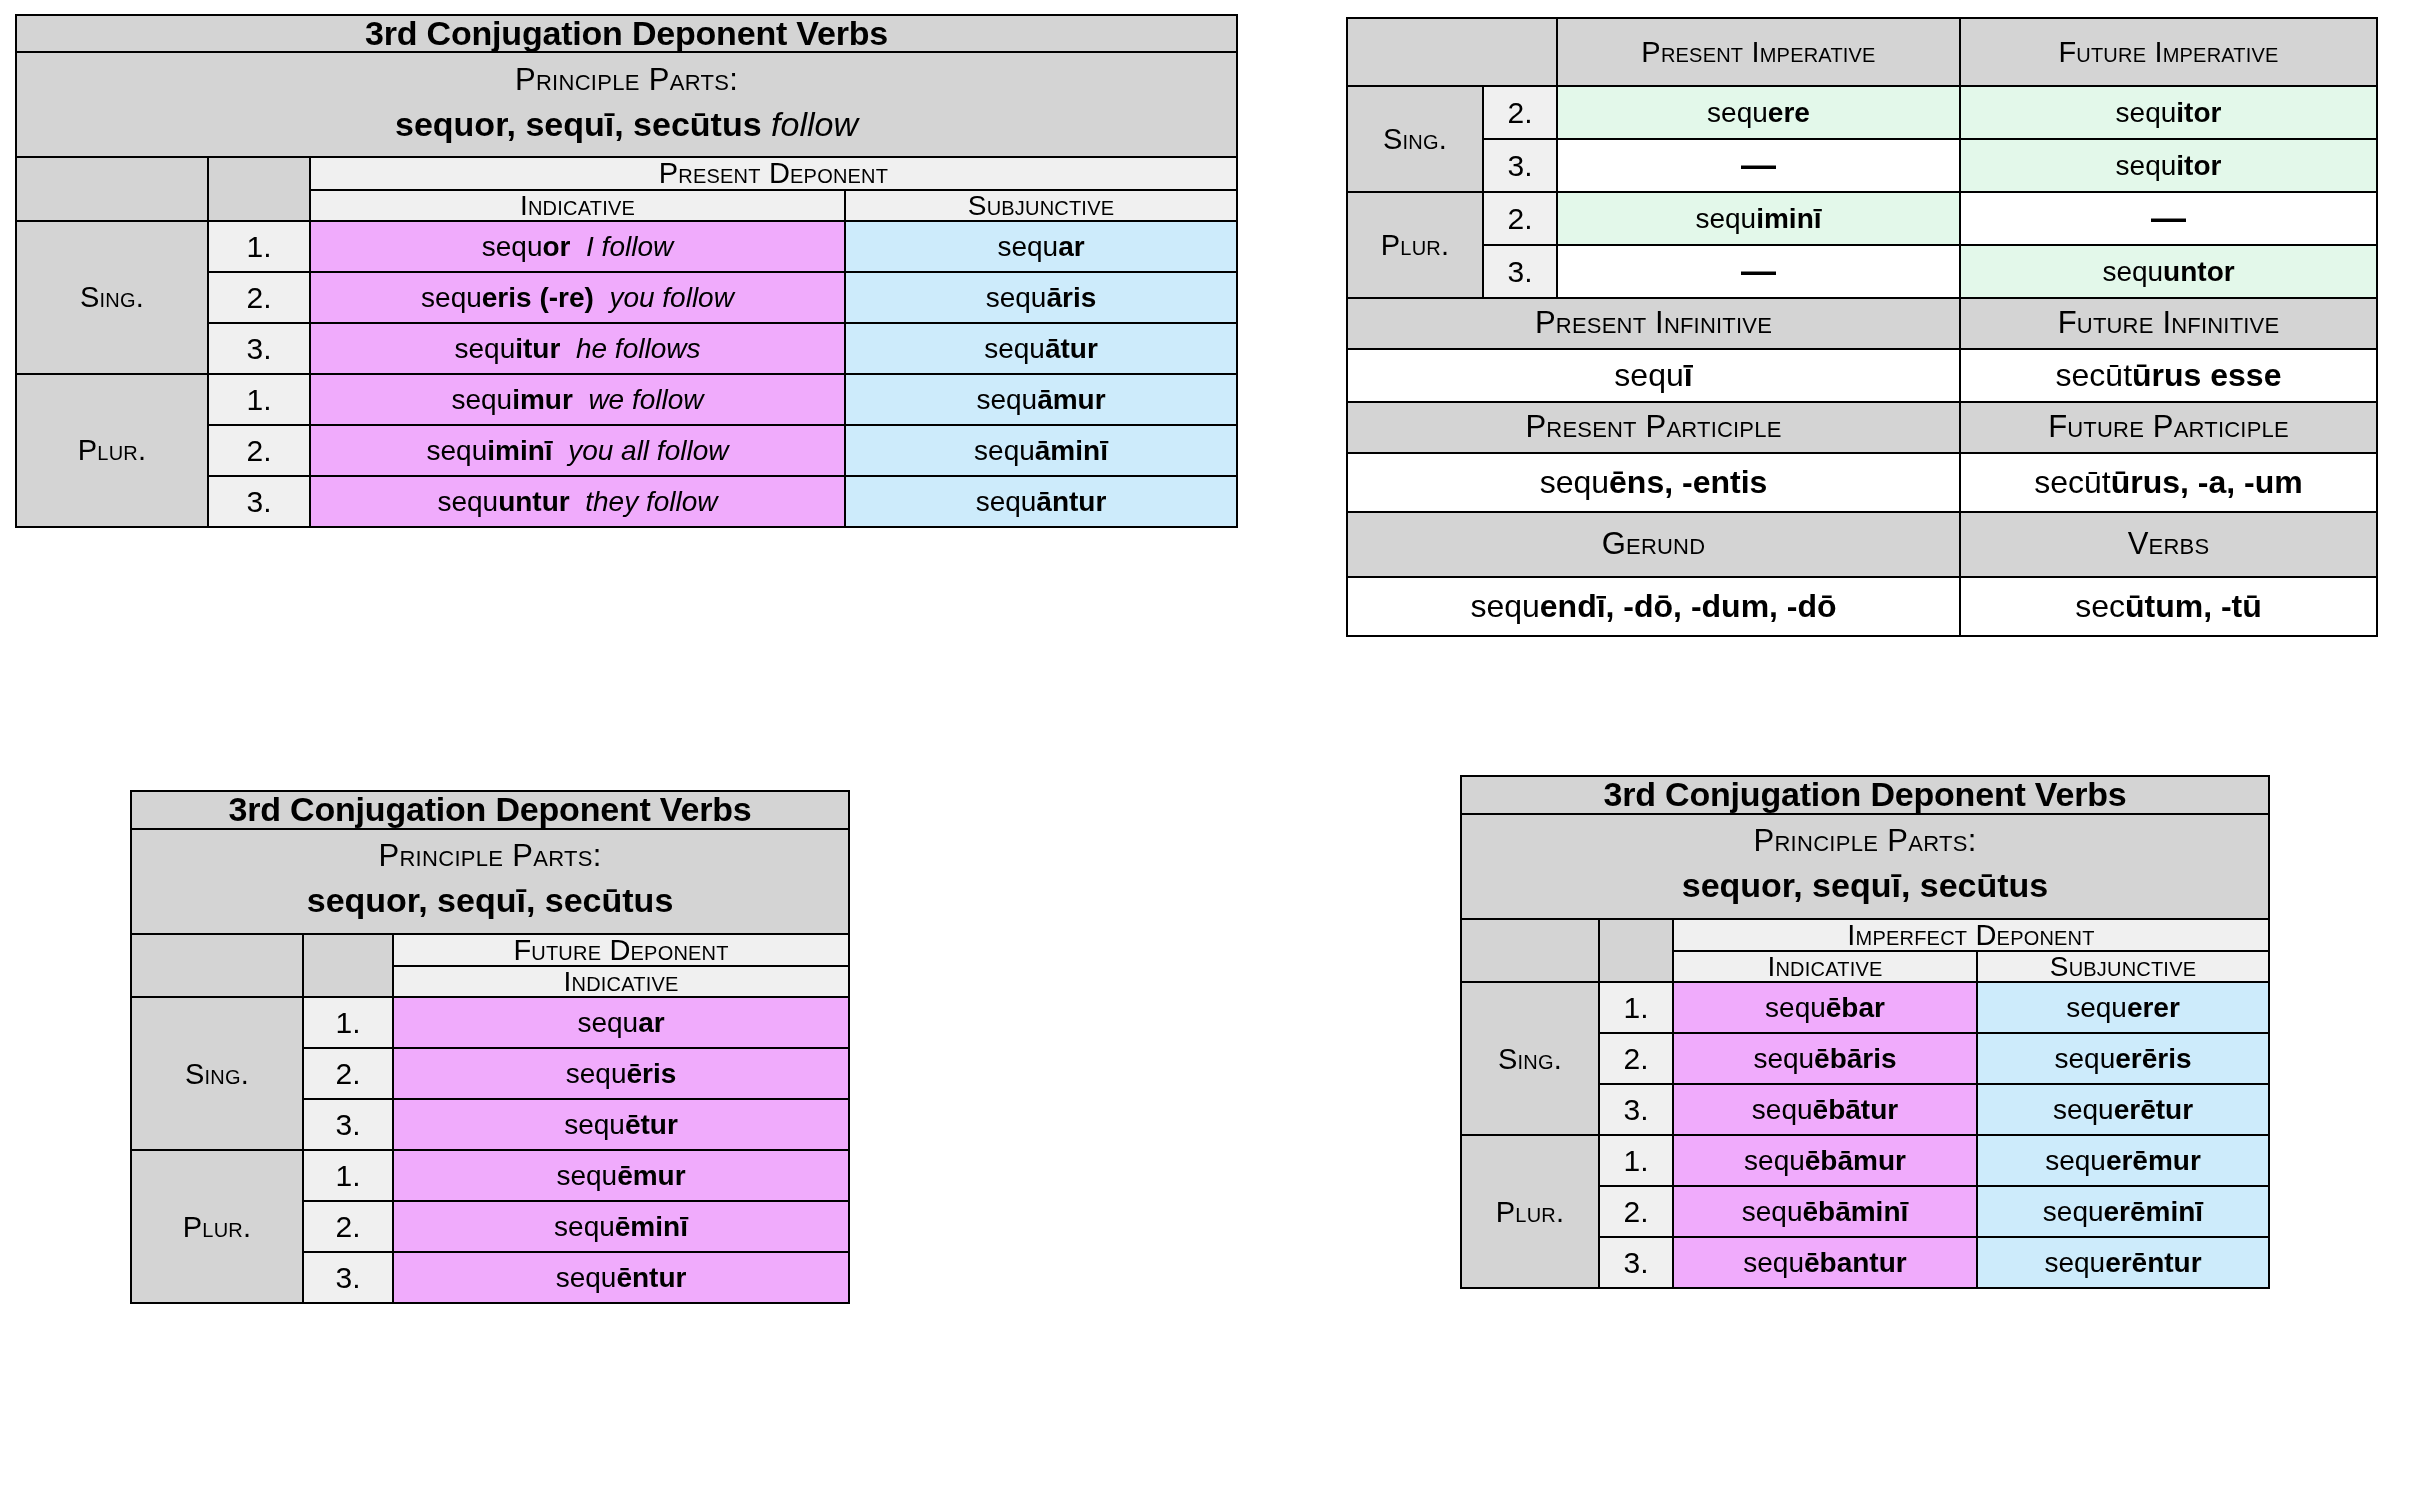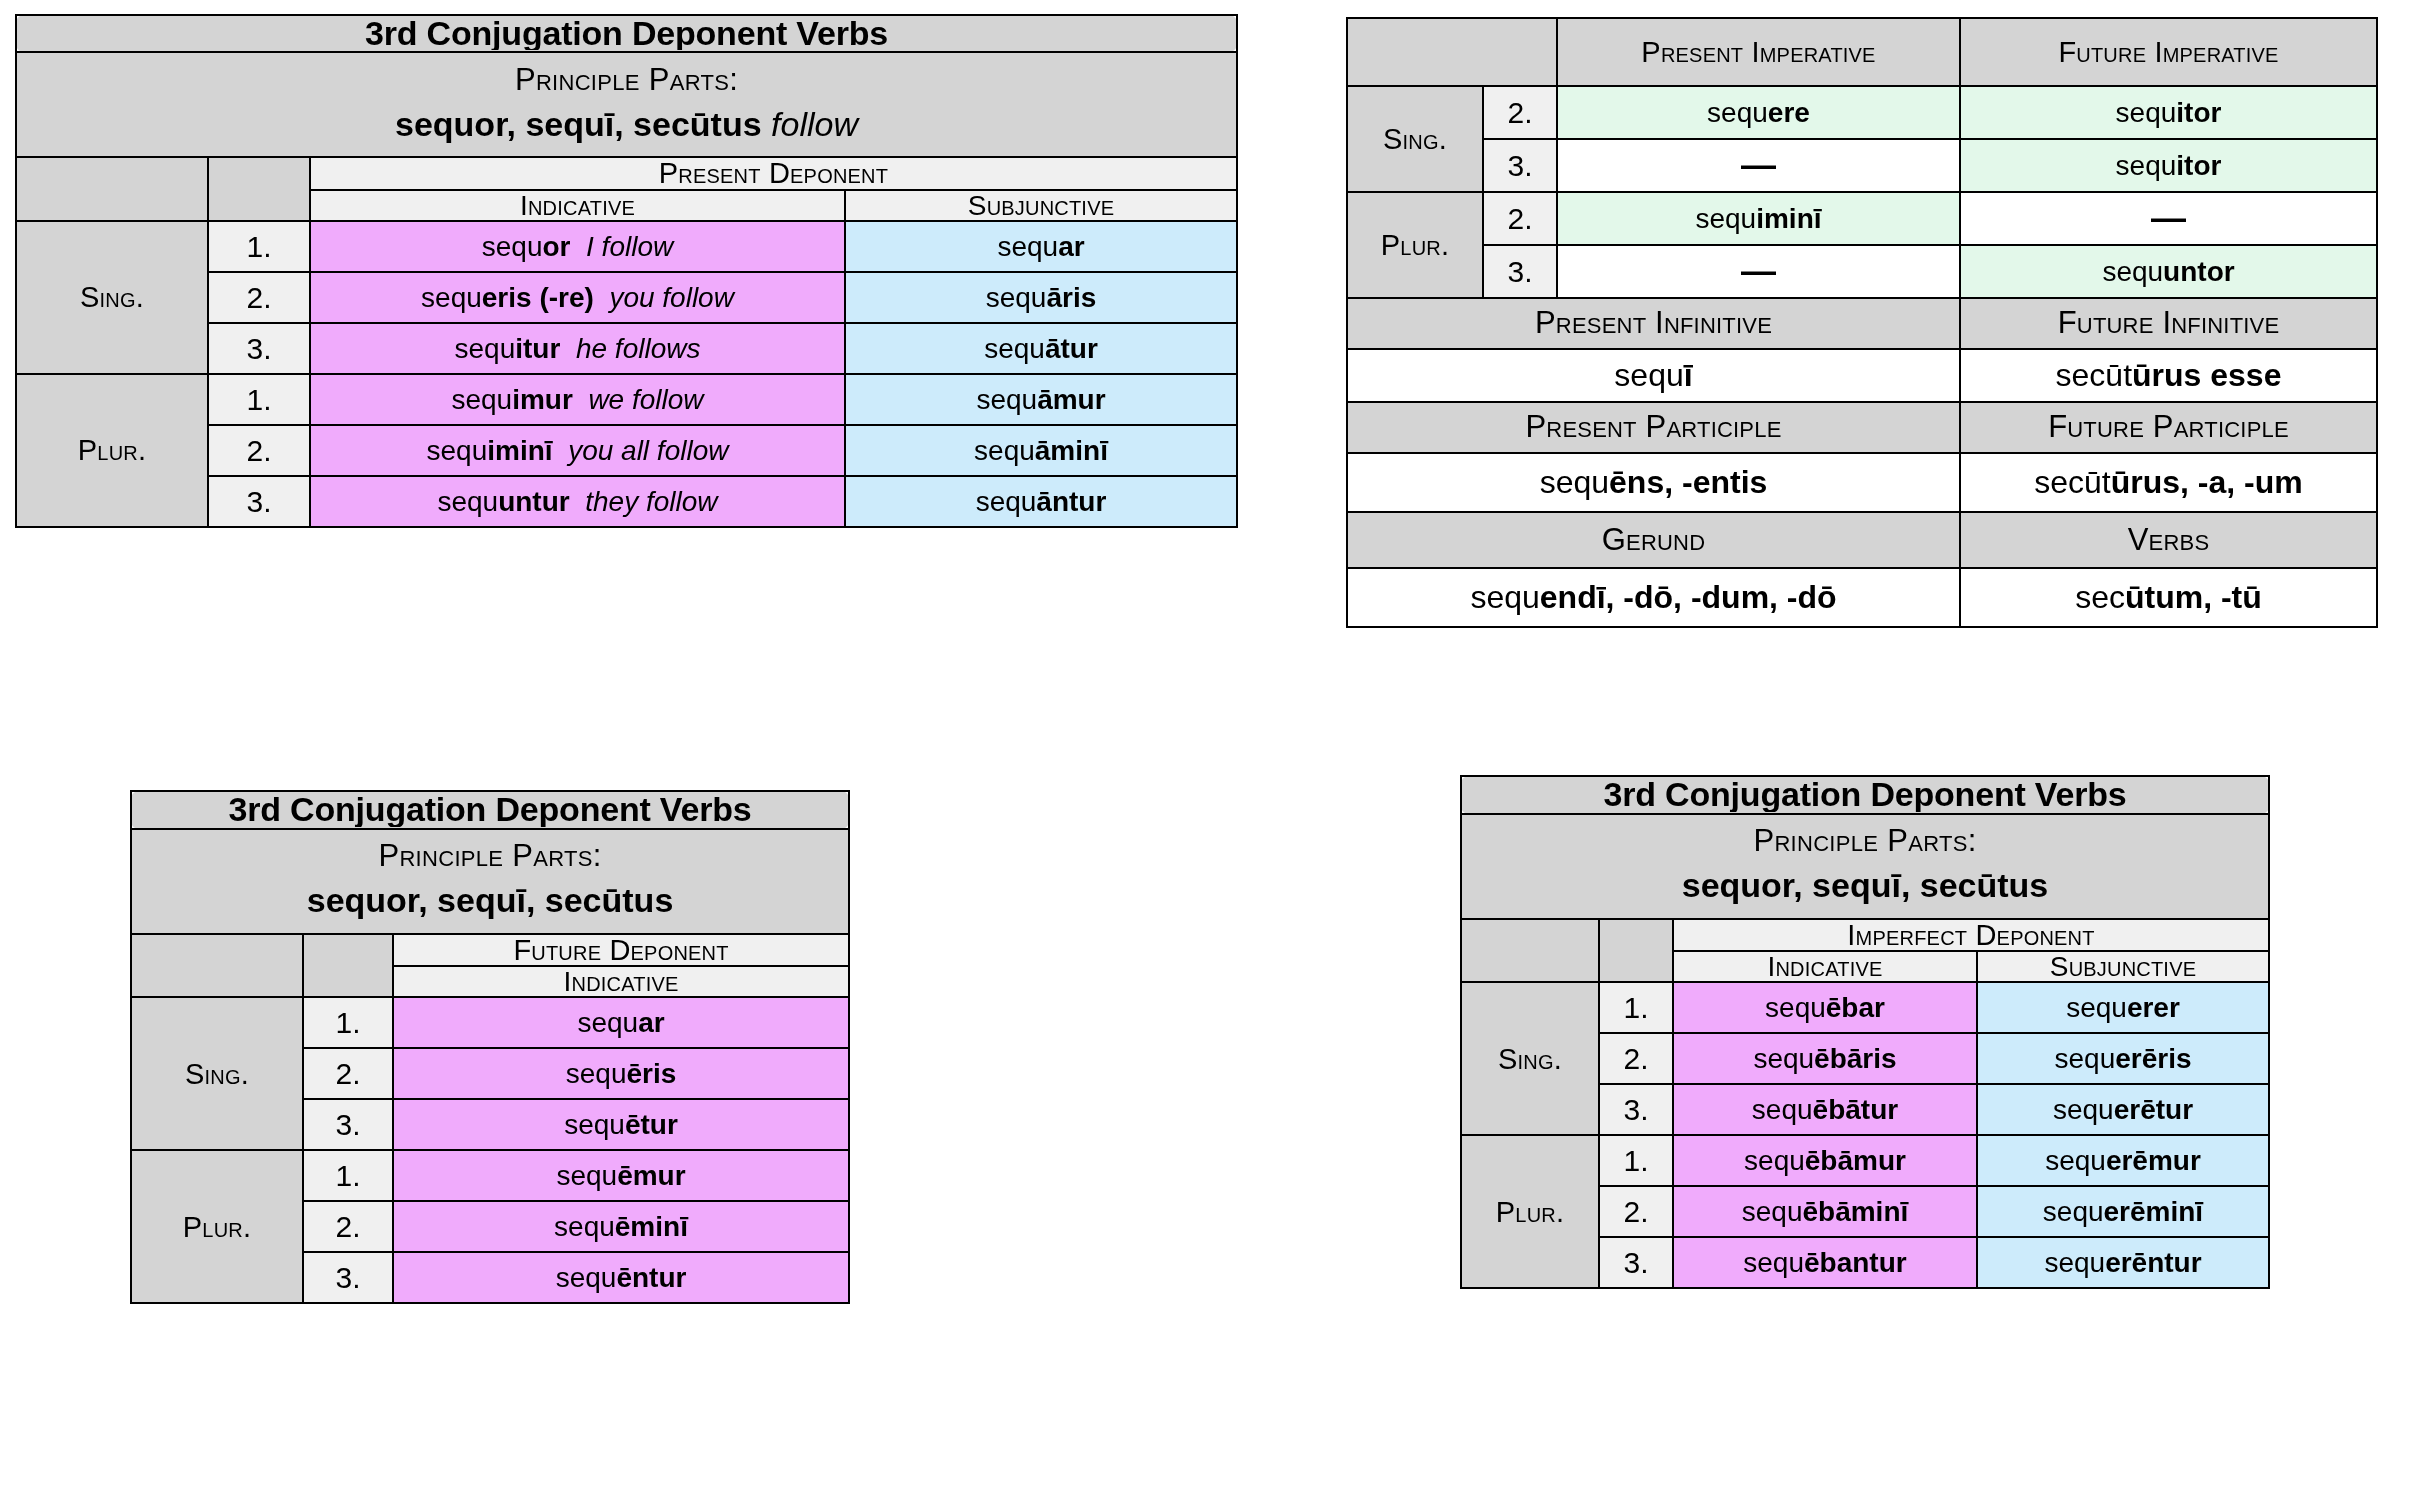--- a/index.html
+++ b/index.html
@@ -41,21 +41,20 @@
   .f-white   { background: #ffffff; }
   .f-yellow  { background: #f0abfc; }
   .f-blue    { background: #cdebfb; }
   .f-green   { background: #e3f8ea; }
 
   
   .t-title {
     font-weight: bold;
     font-size: 34px;
     letter-spacing: -0.2px;
-    border-radius: 8px;
   }
   .t-pp-label {
     font-size: 31px;
     font-variant: small-caps;
     letter-spacing: 0.3px;
   }
   .t-pp-forms {
     font-weight: bold;
     font-size: 34px;
   }
@@ -259,21 +258,21 @@
       <td class="f-grey t-block">Future Participle</td>
     </tr>
     <tr style="height: 59px;">
       <td class="f-white t-blockval" colspan="3">
         <span class="light">sequ</span><span>ēns, -entis</span>
       </td>
       <td class="f-white t-blockval">
         <span class="light">secūt</span><span>ūrus, -a, -um</span>
       </td>
     </tr>
-    <tr style="height: 56px;">
+    <tr style="height: 65px;">
       <td class="f-grey t-block" colspan="3">Gerund</td>
       <td class="f-grey t-block">Verbs</td>
     </tr>
     <tr style="height: 59px;">
       <td class="f-white t-blockval" colspan="3">
         <span class="light">sequ</span><span>endī, -dō, -dum, -dō</span>
       </td>
       <td class="f-white t-blockval">
         <span class="light">sec</span><span>ūtum, -tū</span>
       </td>

